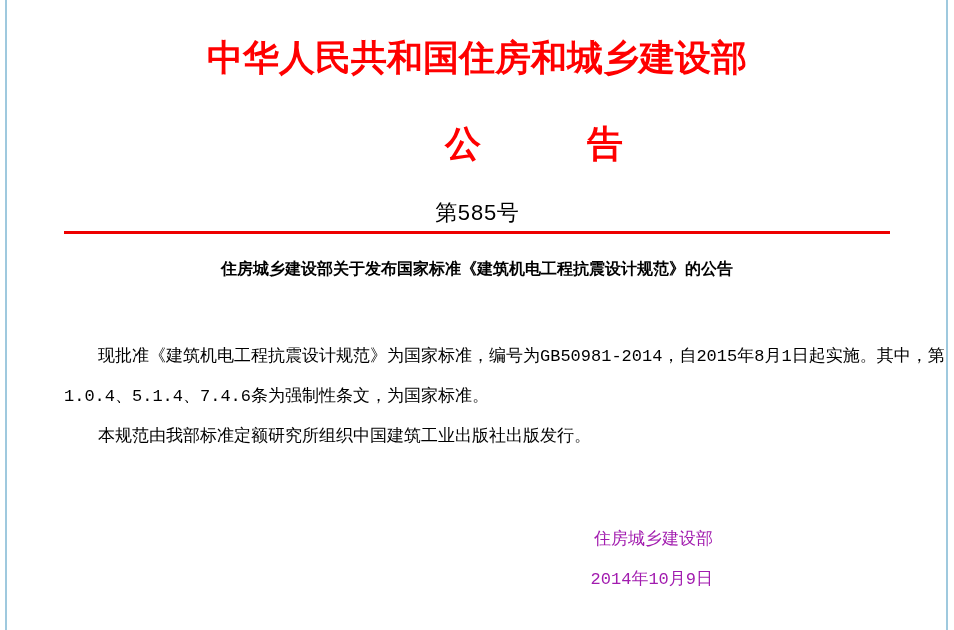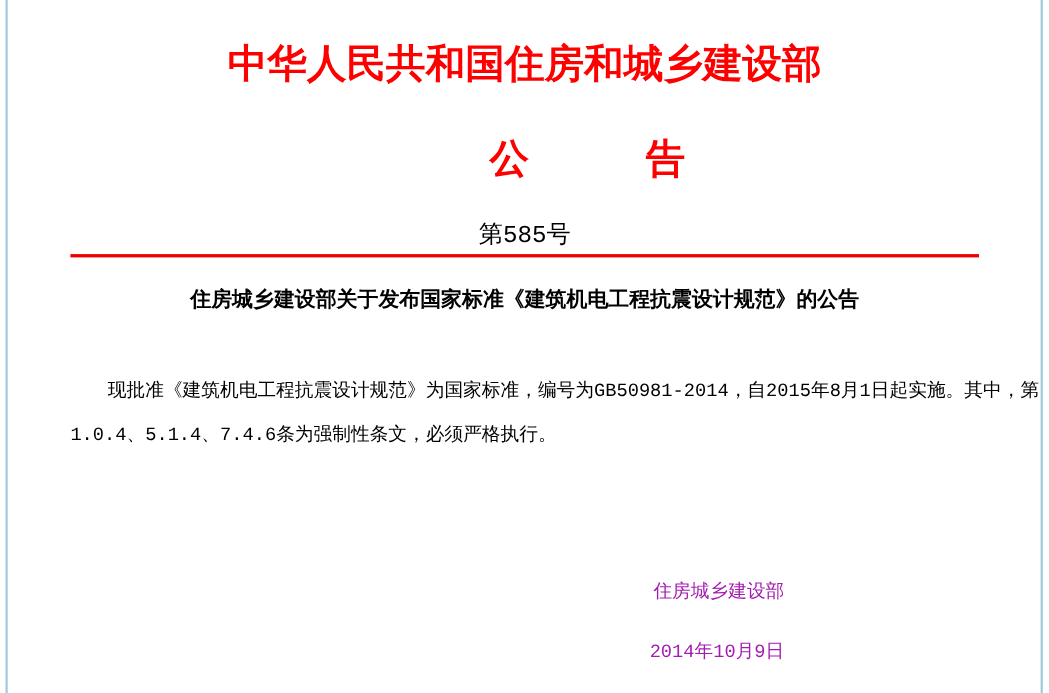--- a/index.html
+++ b/index.html
@@ -70,21 +70,21 @@
     width: 826px;
     height: 3px;
     background: #ee0000;
   }
   .subject-heading {
     position: absolute;
     top: 259px;
     left: 0;
     width: 100%;
     text-align: center;
-    font-size: 19px;
+    font-size: 16px;
     font-weight: bold;
     color: #000000;
     white-space: nowrap;
   }
   .body-text {
     position: absolute;
     top: 337px;
     left: 64px;
     right: 20px;
     font-size: 17px;
@@ -98,21 +98,21 @@
 
   .signature-block {
     position: absolute;
     top: 529px;
     right: 241px;
     text-align: right;
     font-size: 17px;
     color: #a21caf;
   }
   .signature-block .issuer { line-height: 22px; }
-  .signature-block .issue-date { line-height: 22px; margin-top: 32px; }
+  .signature-block .issue-date { line-height: 22px; margin-top: 18px; }
 </style>
 </head>
 <body>
 
 <div class="page">
 
   <div class="border-line border-left"></div>
   <div class="border-line border-right"></div>
 
   <div class="ministry-title">中华人民共和国住房和城乡建设部</div>
@@ -120,21 +120,22 @@
   <div class="announcement-title">公告</div>
 
   <div class="doc-number">第585号</div>
 
   <div class="red-rule"></div>
 
   <div class="subject-heading">住房城乡建设部关于发布国家标准《建筑机电工程抗震设计规范》的公告</div>
 
   <div class="body-text">
     <div class="body-line indent">现批准《建筑机电工程抗震设计规范》为国家标准，编号为GB50981-2014，自2015年8月1日起实施。其中，第</div>
-    <div class="body-line">1.0.4、5.1.4、7.4.6条为强制性条文，必须严格执行。</div>
+    <div class="body-line">1.0.4、5.1.4、7.4.6条为强制性条文，为国家标准。</div>
+    <div class="body-line indent">本规范由我部标准定额研究所组织中国建筑工业出版社出版发行。</div>
   </div>
 
   <div class="signature-block">
     <div class="issuer">住房城乡建设部</div>
     <div class="issue-date">2014年10月9日</div>
   </div>
 
 </div>
 
 </body></html>

